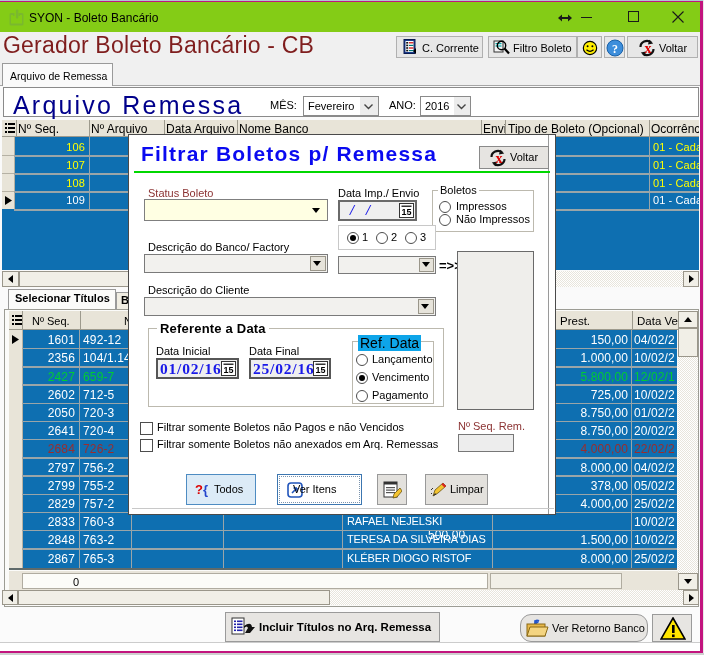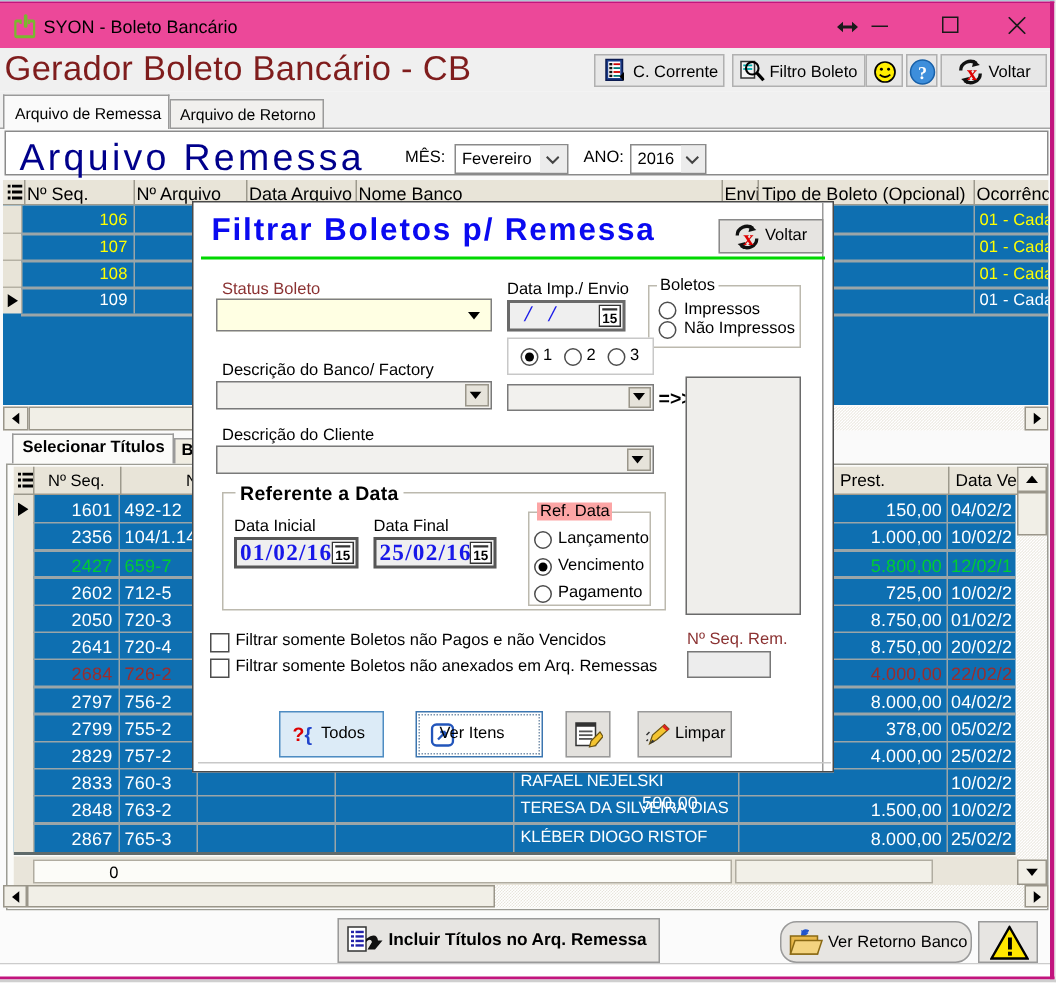--- a/index.html
+++ b/index.html
@@ -8,21 +8,21 @@
   .abs{position:absolute;}
   .txt{position:absolute;white-space:nowrap;}
   
   #topline{left:0;top:0;width:704px;height:1px;background:#adc6d2;}
   #topmag{left:0;top:1px;width:704px;height:1px;background:#c2147e;}
   #rightout{left:703px;top:0;width:1px;height:655px;background:#e8e8e8;}
   #rightmag{left:700px;top:1px;width:3px;height:652px;background:#c2147e;}
   #botout{left:0;top:653px;width:704px;height:2px;background:#cfcfcf;}
   #botmag{left:0;top:651px;width:703px;height:2px;background:#c2147e;}
   
-  #titlebar{left:0;top:2px;width:700px;height:30px;background:#ec4899;}
+  #titlebar{left:0;top:2px;width:700px;height:30px;background:#84cc16;}
   
   #toolbar{left:0;top:32px;width:700px;height:29px;background:#f0f0f0;}
   .tbtn{position:absolute;background:#e7e7e7;border:1px solid #b0b0b0;box-sizing:border-box;}
   
   #tabstrip{left:0;top:61px;width:700px;height:25px;background:#f0f0f0;}
   #panel{left:0;top:86px;width:700px;height:521px;background:#fafafa;}
   
   .gh{position:absolute;background:#e8e4d8;box-sizing:border-box;}
   .vline{position:absolute;width:1px;}
   .hline{position:absolute;height:1px;}
@@ -99,23 +99,20 @@
         <path d="M12.2 0.8 L16.2 4.4 L11 5.6 Z" fill="#111"></path>
         <path d="M16.5 10 A 6.5 6 0 0 1 6 14.8" stroke="#111" stroke-width="2.2" fill="none"></path>
         <path d="M7.8 17.2 L3.8 13.6 L9 12.4 Z" fill="#111"></path>
         <text x="11" y="14" font-size="14" font-weight="bold" fill="#dd0000" text-anchor="middle" font-family="Liberation Serif">x</text>
       </svg>
       <div class="txt" style="left:31px;top:5px;font-size:11px;color:#000;">Voltar</div>
     </div>
   </div>
   <div class="abs" id="tabstrip">
     <div class="abs" style="left:0;top:24px;width:700px;height:1px;background:#a5a5a5;"></div>
-    <div class="abs" style="left:113px;top:5px;width:103px;height:20px;background:#f1f0ee;border:1px solid #9a9a9a;box-sizing:border-box;">
-      <div class="txt" style="left:6px;top:4px;font-size:10.5px;color:#000;">Arquivo de Retorno</div>
-    </div>
     <div class="abs" style="left:2px;top:2px;width:111px;height:24px;background:#fafafa;border:1px solid #9a9a9a;border-bottom:none;box-sizing:border-box;">
       <div class="txt" style="left:7px;top:6px;font-size:10.5px;color:#000;">Arquivo de Remessa</div>
     </div>
   </div>
   <div class="abs" id="panel">
 
     <div class="abs" style="left:3px;top:1px;width:696px;height:30px;background:#ffffff;border:1px solid #8a8a8a;box-sizing:border-box;">
       <div class="txt" style="left:9px;top:2.5px;font-size:25px;letter-spacing:2.2px;color:#00008b;">Arquivo Remessa</div>
       <div class="txt" style="left:266px;top:11px;font-size:11px;color:#000;">MÊS:</div>
       <div class="abs" style="left:299px;top:8px;width:76px;height:20px;background:#fff;border:1px solid #8a8a8a;box-sizing:border-box;">
@@ -455,21 +452,21 @@
     <div class="abs" style="left:120px;top:223px;width:82px;height:21px;background:#efefef;border:2px solid #565656;box-sizing:border-box;overflow:hidden;">
       <div class="txt" style="left:2px;top:0px;font-family:'Liberation Serif',serif;font-size:15.5px;font-weight:bold;letter-spacing:0.8px;color:#1818e8;">25/02/16</div>
       <svg class="abs" style="right:1px;top:1px" width="15" height="15" viewBox="0 0 15 15">
         <rect x="0.5" y="0.5" width="14" height="14" fill="#fff" stroke="#333"></rect>
         <rect x="2.5" y="2.5" width="10" height="1.5" fill="#333"></rect>
         <text x="7.5" y="12" font-size="9" font-weight="bold" fill="#000" text-anchor="middle">15</text>
       </svg>
     </div>
 
     <div class="abs" style="left:223px;top:206px;width:82px;height:63px;border:1px solid #bcb9ae;box-sizing:border-box;"></div>
-    <div class="txt" style="left:229px;top:200px;font-size:11px;color:#000;background:#fca5a5;padding:0 2px;">Ref. Data</div>
+    <div class="txt" style="left:229px;top:200px;font-size:14px;color:#000;background:#0ea5e9;padding:0 2px;">Ref. Data</div>
     <div class="abs" style="left:227px;top:219px;width:10px;height:10px;border:1px solid #4d4d4d;border-radius:50%;background:#fff;"></div>
     <div class="txt" style="left:243px;top:218px;font-size:11px;color:#000;">Lançamento</div>
     <div class="abs" style="left:227px;top:237px;width:10px;height:10px;border:1px solid #4d4d4d;border-radius:50%;background:#fff;"></div>
     <div class="abs" style="left:230px;top:240px;width:6px;height:6px;border-radius:50%;background:#000;"></div>
     <div class="txt" style="left:243px;top:236px;font-size:11px;color:#000;">Vencimento</div>
     <div class="abs" style="left:227px;top:255px;width:10px;height:10px;border:1px solid #4d4d4d;border-radius:50%;background:#fff;"></div>
     <div class="txt" style="left:243px;top:254px;font-size:11px;color:#000;">Pagamento</div>
 
     <div class="abs" style="left:11px;top:287px;width:11px;height:11px;background:#fff;border:1px solid #4d4d4d;"></div>
     <div class="txt" style="left:28px;top:286px;font-size:11px;color:#000;">Filtrar somente Boletos não Pagos e não Vencidos</div>

